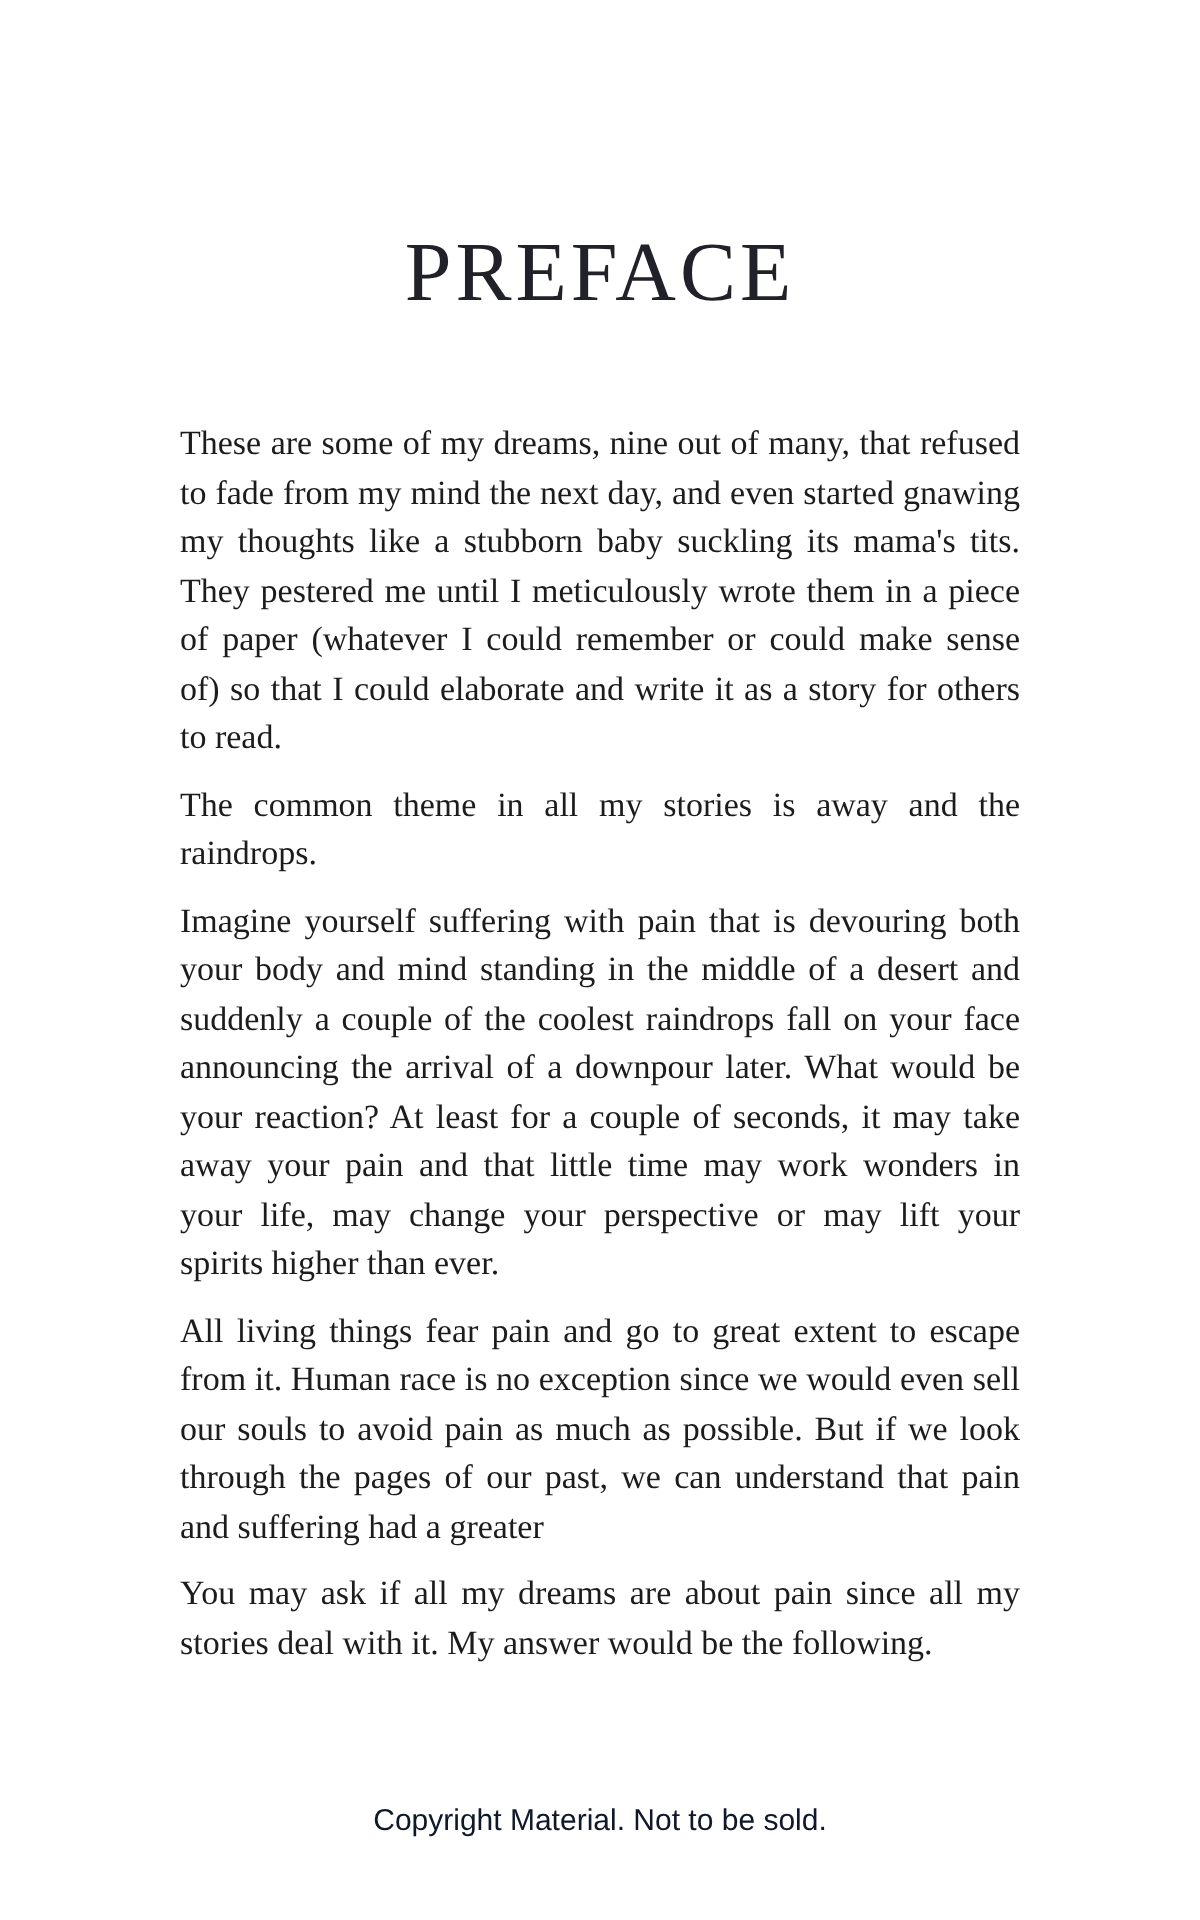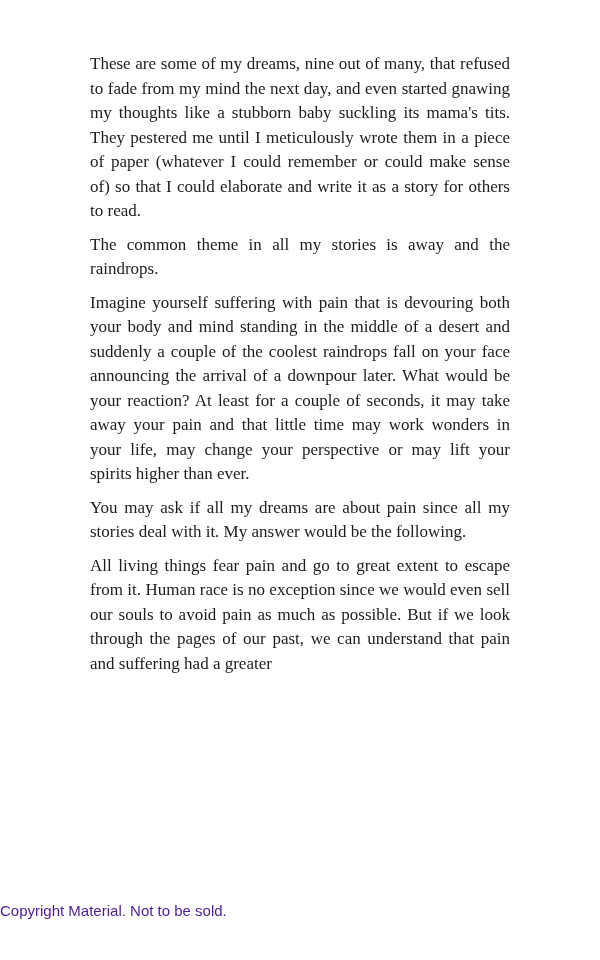--- a/index.html
+++ b/index.html
@@ -39,35 +39,37 @@
     margin: 0 0 9px 0;
   }
   .body-text p:last-child {
     margin-bottom: 0;
   }
   .footer {
     position: absolute;
     top: 901px;
     left: 0;
     right: 0;
+    text-align: center;
     font-family: "Liberation Sans", sans-serif;
     font-size: 15px;
     line-height: 20px;
-    color: #4c1d95;
+    color: #0f172a;
   }
 </style>
 </head>
 <body>
 
 <div class="page">
 
+  <h1 class="title">PREFACE</h1>
 
   <div class="body-text">
     <p>These are some of my dreams, nine out of many, that refused to fade from my mind the next day, and even started gnawing my thoughts like a stubborn baby suckling its mama's tits. They pestered me until I meticulously wrote them in a piece of paper (whatever I could remember or could make sense of) so that I could elaborate and write it as a story for others to read.</p>
     <p>The common theme in all my stories is away and the raindrops.</p>
     <p>Imagine yourself suffering with pain that is devouring both your body and mind standing in the middle of a desert and suddenly a couple of the coolest raindrops fall on your face announcing the arrival of a downpour later. What would be your reaction? At least for a couple of seconds, it may take away your pain and that little time may work wonders in your life, may change your perspective or may lift your spirits higher than ever.</p>
+    <p>All living things fear pain and go to great extent to escape from it. Human race is no exception since we would even sell our souls to avoid pain as much as possible. But if we look through the pages of our past, we can understand that pain and suffering had a greater</p>
     <p>You may ask if all my dreams are about pain since all my stories deal with it. My answer would be the following.</p>
-    <p>All living things fear pain and go to great extent to escape from it. Human race is no exception since we would even sell our souls to avoid pain as much as possible. But if we look through the pages of our past, we can understand that pain and suffering had a greater</p>
   </div>
 
   <div class="footer">Copyright Material. Not to be sold.</div>
 
 </div>
 
 </body></html>

